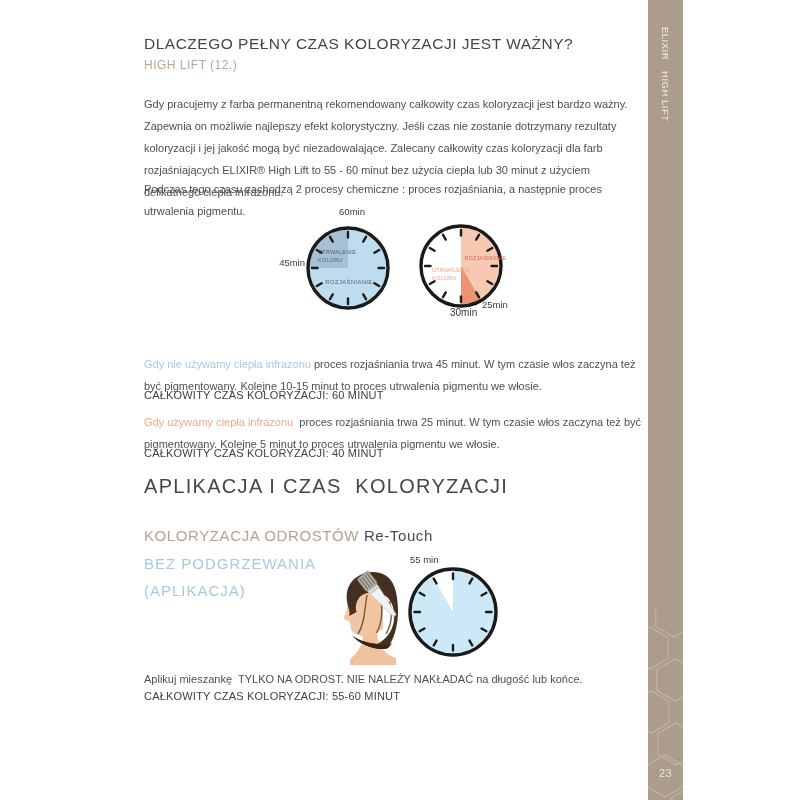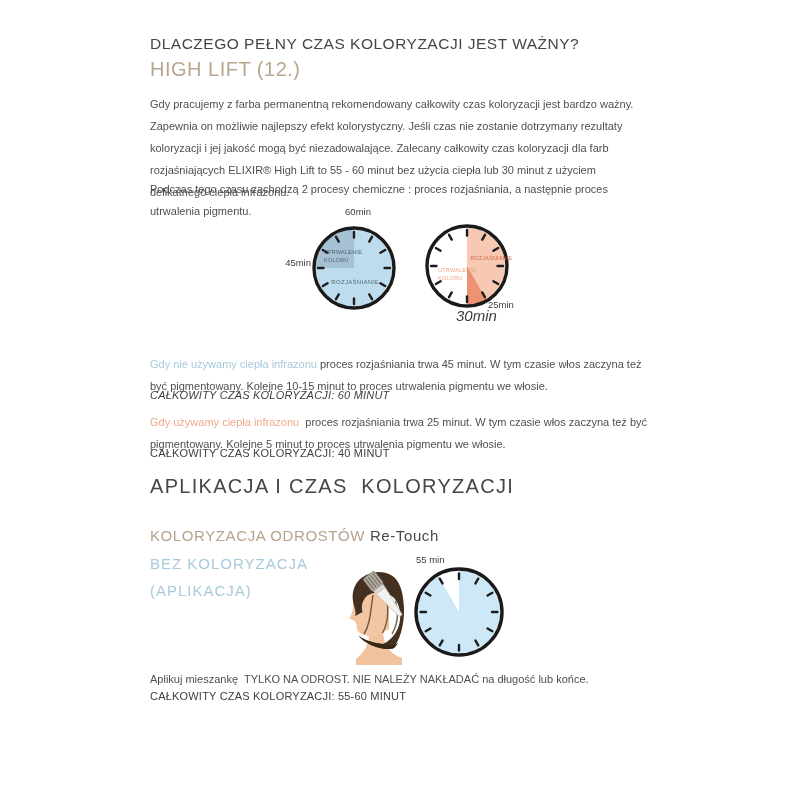--- a/index.html
+++ b/index.html
@@ -1,32 +1,32 @@
 <!DOCTYPE html>
 <html><head>
 <meta charset="utf-8">
 <style>
   html,body{margin:0;padding:0;background:#ffffff;}
   .page{position:relative;width:800px;height:800px;background:#ffffff;overflow:hidden;
         font-family:"Liberation Sans", sans-serif;color:#4f4f4f;}
-  .content{position:absolute;left:150px;top:0;width:500px;height:704px;}
+  .content{position:absolute;left:144px;top:0;width:500px;height:704px;}
   .abs{position:absolute;}
   .title{font-size:15.5px;letter-spacing:.5px;color:#454545;white-space:nowrap;}
-  .subtitle{font-size:20px;letter-spacing:.5px;color:#bba78f;}
+  .subtitle{font-size:12px;letter-spacing:.5px;color:#bba78f;}
   .body-text{font-size:11px;line-height:22px;color:#4f4f4f;width:500px;}
   .lead-blue{color:#a7c9dc;}
   .lead-salmon{color:#f2a98b;}
   .total-line{font-size:11px;color:#3e3e3e;letter-spacing:.2px;white-space:nowrap;}
   .h2{font-size:20px;letter-spacing:1.3px;color:#464646;white-space:pre;}
   .sub-h{font-size:15px;letter-spacing:.6px;white-space:nowrap;}
   .sub-h .tan{color:#b7a28c;}
   .sub-h .dark{color:#4a4a4a;}
   .sub-blue{font-size:15px;letter-spacing:1px;color:#a7c9dc;white-space:nowrap;}
   .clock-label{font-size:9.5px;color:#3c3c3c;white-space:nowrap;}
-  .clock-label.big{font-size:15px;font-style:italic;}
+  .clock-label.big{font-size:10px;}
   .note{white-space:pre-wrap;}
   .sidebar{position:absolute;left:648px;top:0;width:35px;height:800px;background:#ab9c8c;}
   .sidebar-vertical{position:absolute;top:27px;left:50%;transform:translateX(-50%);
         writing-mode:vertical-rl;text-orientation:mixed;
         color:#f4f0ea;font-size:9.5px;letter-spacing:.5px;white-space:nowrap;}
   .sidebar-vertical .word-gap{display:inline-block;height:11px;}
   .hex-wrap{position:absolute;left:0;bottom:0;width:35px;height:190px;overflow:hidden;}
   .page-num{position:absolute;left:0;bottom:21px;width:35px;text-align:center;
         color:#ece6dd;font-size:11px;letter-spacing:.5px;}
   svg text{font-family:"Liberation Sans", sans-serif;}
@@ -91,29 +91,29 @@
           <line x1="0" y1="-36" x2="0" y2="-30.5" transform="rotate(270)"></line>
         <line x1="0" y1="-36" x2="0" y2="-30.5" transform="rotate(300)"></line>
           <line x1="0" y1="-36" x2="0" y2="-30.5" transform="rotate(330)"></line>
       </g>
       <text x="3.5" y="-6" font-size="5.4" fill="#cf6b4b" letter-spacing="0.2">ROZJAŚNIANIE</text>
       <text x="-29" y="6" font-size="5.4" fill="#f0a285" letter-spacing="0.3">UTRWALENIE</text>
       <text x="-29" y="13.5" font-size="5.4" fill="#f0a285" letter-spacing="0.3">KOLORU</text>
     </svg>
 
     <div class="abs body-text" style="left:0;top:353px;"><span class="lead-blue">Gdy nie używamy ciepła infrazonu</span> <span>proces rozjaśniania trwa 45 minut. W tym czasie włos zaczyna też być pigmentowany. Kolejne 10-15 minut to proces utrwalenia pigmentu we włosie.</span></div>
-    <div class="abs total-line" style="left:0;top:389px;font-style:italic;">CAŁKOWITY CZAS KOLORYZACJI: 60 MINUT</div>
+    <div class="abs total-line" style="left:0;top:389px;">CAŁKOWITY CZAS KOLORYZACJI: 60 MINUT</div>
 
     <div class="abs body-text" style="left:0;top:411px;"><span class="lead-salmon">Gdy używamy ciepła infrazonu</span>&nbsp; <span>proces rozjaśniania trwa 25 minut. W tym czasie włos zaczyna też być pigmentowany. Kolejne 5 minut to proces utrwalenia pigmentu we włosie.</span></div>
     <div class="abs total-line" style="left:0;top:447px;">CAŁKOWITY CZAS KOLORYZACJI: 40 MINUT</div>
 
     <div class="abs h2" style="left:0;top:475px;">APLIKACJA I CZAS  KOLORYZACJI</div>
 
     <div class="abs sub-h" style="left:0;top:527px;"><span class="tan">KOLORYZACJA ODROSTÓW</span> <span class="dark">Re-Touch</span></div>
-    <div class="abs sub-blue" style="left:0;top:555px;">BEZ KOLORYZACJA</div>
+    <div class="abs sub-blue" style="left:0;top:555px;">BEZ PODGRZEWANIA</div>
     <div class="abs sub-blue" style="left:0;top:582px;">(APLIKACJA)</div>
 
     <svg class="abs" style="left:193px;top:570px;" width="72" height="95" viewBox="0 0 72 95">
       <path d="M26 60 C27 73 22 82 13 89 L13 95 L59 95 L59 88 C46 84 40 73 40 60 Z" fill="#f0c29e"></path>
       <path d="M34 14 C20 14 10 24 10 37 C10 42 8 45 6.5 48 C8.5 50.5 12 50 13 53 C14 57 13 60 17 63 C22 66.5 31 67.5 37 64 L46 59 L46 16 Z" fill="#f2c6a2"></path>
       <path d="M36 2 C17 3 8 16 10 31 C10.7 36.5 13.5 41 12.3 46 L19.5 42 C17.8 36 19.5 29.5 24.5 25.5 C31 20.8 45 21.5 51.5 28.5 C56.5 34.5 58.5 44 56.5 53 C54.5 62.5 48 70.5 40 74 C25 72 18 69 15 65.5 C23 74.5 38 80.5 50 78.5 C56.5 70.5 61.5 56 61 38 C60 14 53 2.5 36 2 Z" fill="#443021"></path>
       <path d="M15 65.5 C24 71.5 33 73.5 40 74 C46 76.5 52 75.8 55.5 72.5 C53 76.5 51.5 78 50 78.5 C38 80.5 23 74.5 15 65.5 Z" fill="#362616"></path>
       <g stroke="#5d452f" stroke-width="1.4" fill="none" opacity="0.85">
         <path d="M30 25 C27.5 40 27.5 54 21 64"></path>
         <path d="M43 25 C45.5 37 45.5 52 39.5 63"></path>
@@ -151,14 +151,33 @@
           <line x1="0" y1="-38.5" x2="0" y2="-33" transform="rotate(270)"></line>
         <line x1="0" y1="-38.5" x2="0" y2="-33" transform="rotate(300)"></line>
           <line x1="0" y1="-38.5" x2="0" y2="-33" transform="rotate(330)"></line>
       </g>
     </svg>
 
     <div class="abs body-text note" style="left:0;top:668px;">Aplikuj mieszankę  TYLKO NA ODROST. NIE NALEŻY NAKŁADAĆ na długość lub końce.</div>
     <div class="abs total-line" style="left:0;top:690px;">CAŁKOWITY CZAS KOLORYZACJI: 55-60 MINUT</div>
   </div>
 
+  <div class="sidebar">
+    <div class="sidebar-vertical">
+      <span>ELIXIR</span><span class="word-gap"></span><span>HIGH LIFT</span>
+    </div>
+    <div class="hex-wrap">
+      <svg width="35" height="190" viewBox="0 0 35 190">
+        <g fill="none" stroke="#c2b5a6" stroke-width="1.1">
+          <path d="M26 -15 L44.2 -4.5 L44.2 16.5 L26 27 L7.8 16.5 L7.8 -4.5 Z"></path>
+          <path d="M2 17 L20.2 27.5 L20.2 48.5 L2 59 L-16.2 48.5 L-16.2 27.5 Z"></path>
+          <path d="M27 49 L45.2 59.5 L45.2 80.5 L27 91 L8.8 80.5 L8.8 59.5 Z"></path>
+          <path d="M3 81 L21.2 91.5 L21.2 112.5 L3 123 L-15.2 112.5 L-15.2 91.5 Z"></path>
+          <path d="M28 113 L46.2 123.5 L46.2 144.5 L28 155 L9.8 144.5 L9.8 123.5 Z"></path>
+          <path d="M17 145 L35.2 155.5 L35.2 176.5 L17 187 L-1.2 176.5 L-1.2 155.5 Z"></path>
+          <path d="M42 177 L60.2 187.5 L60.2 208.5 L42 219 L23.8 208.5 L23.8 187.5 Z"></path>
+        </g>
+      </svg>
+    </div>
+    <div class="page-num">23</div>
+  </div>
 
 </div>
 
 </body></html>

